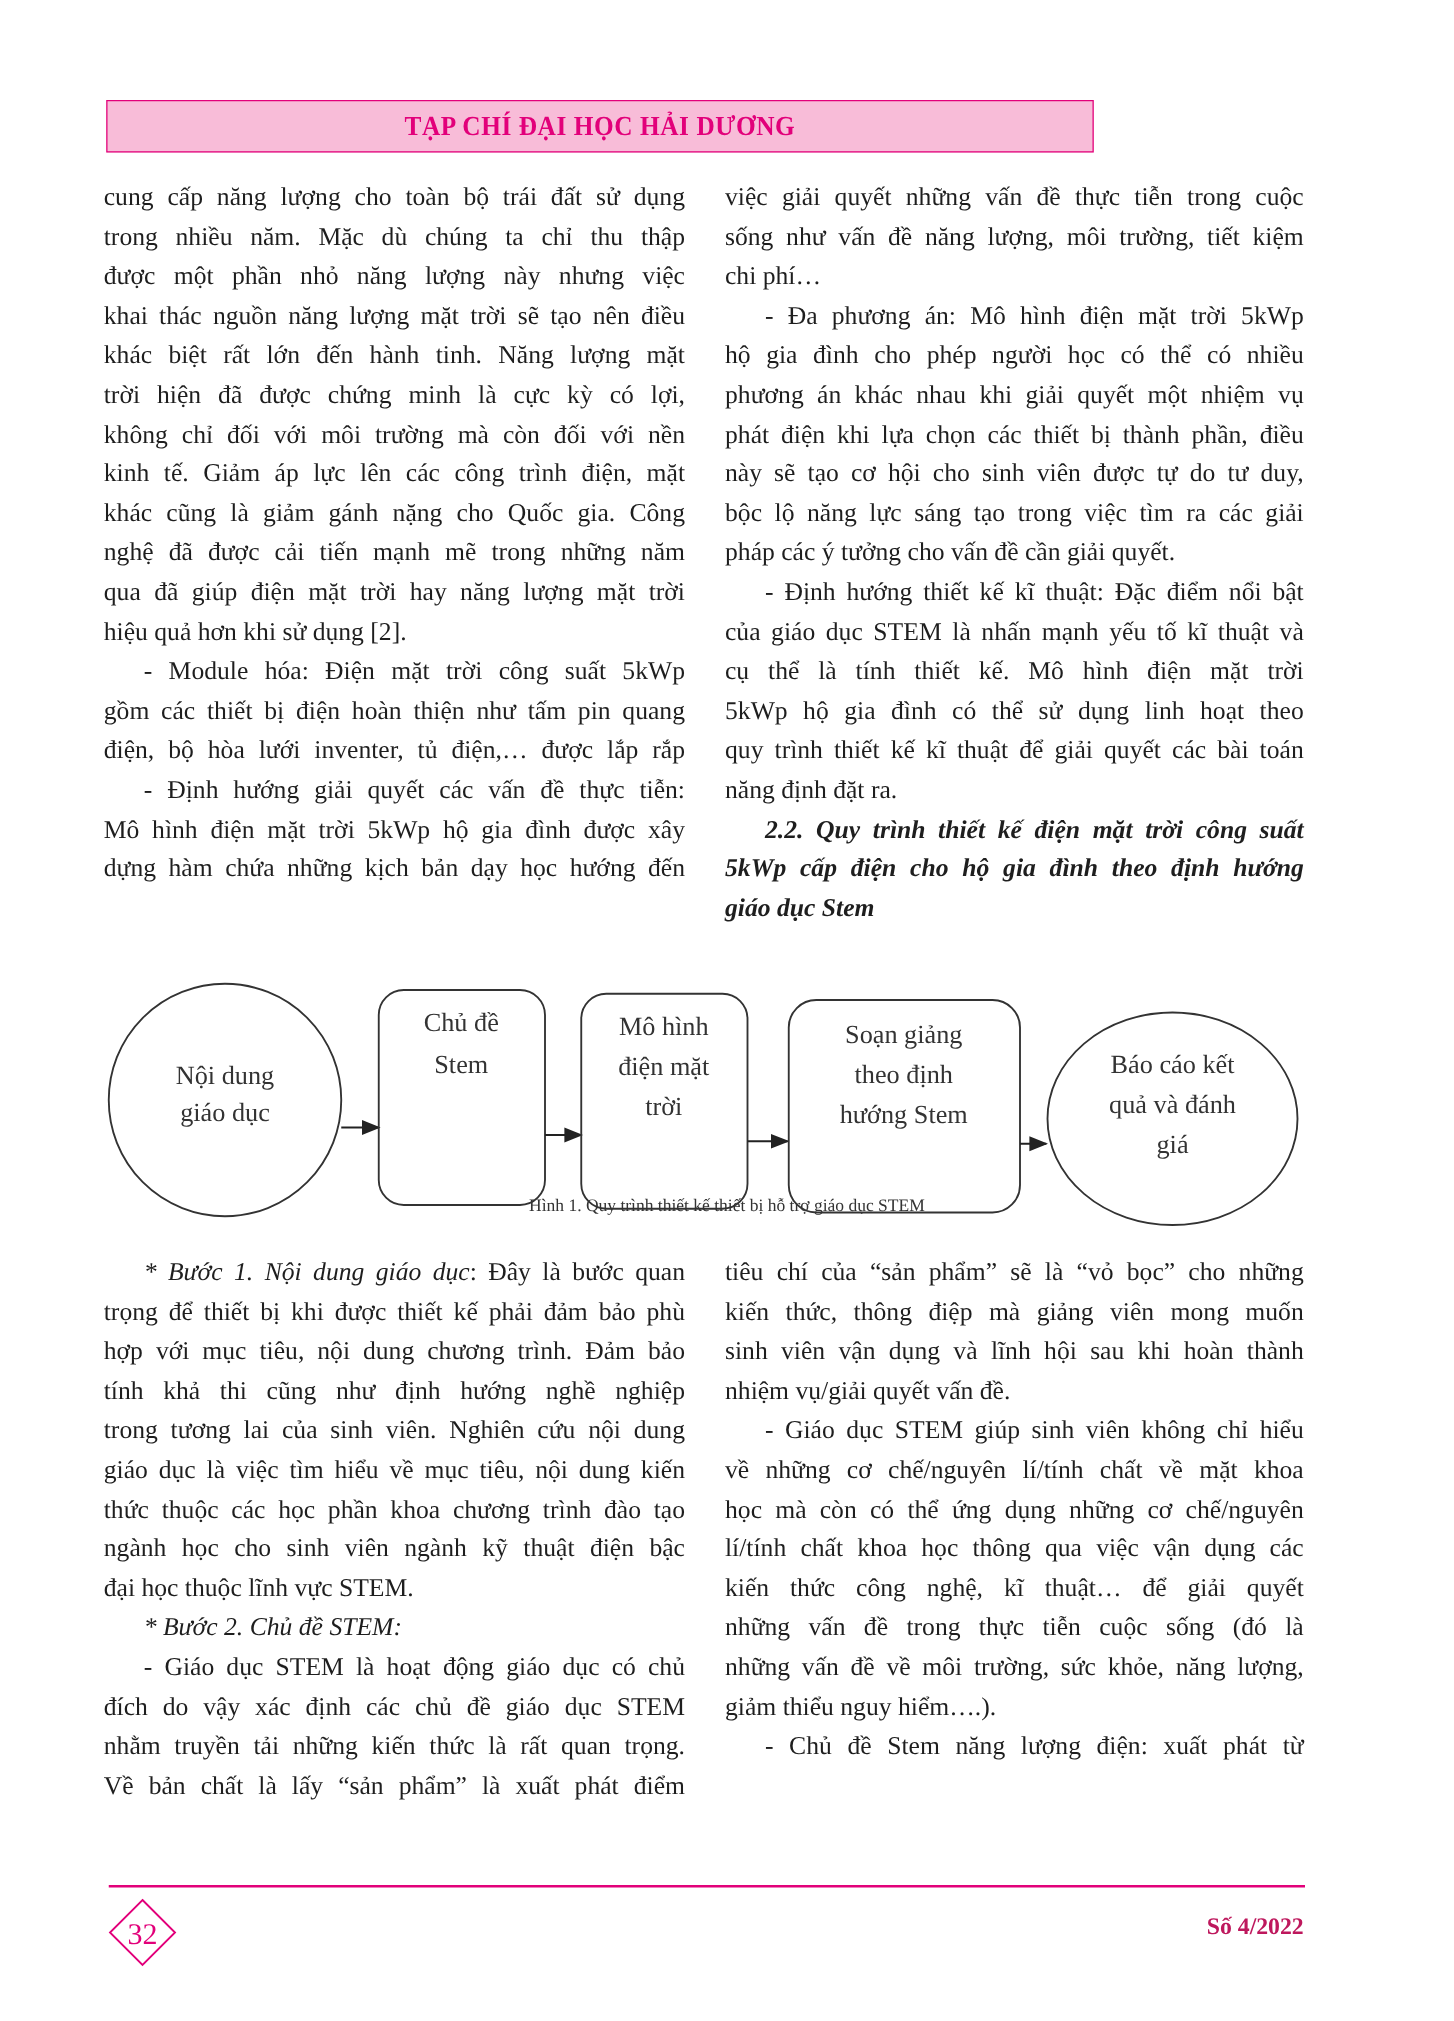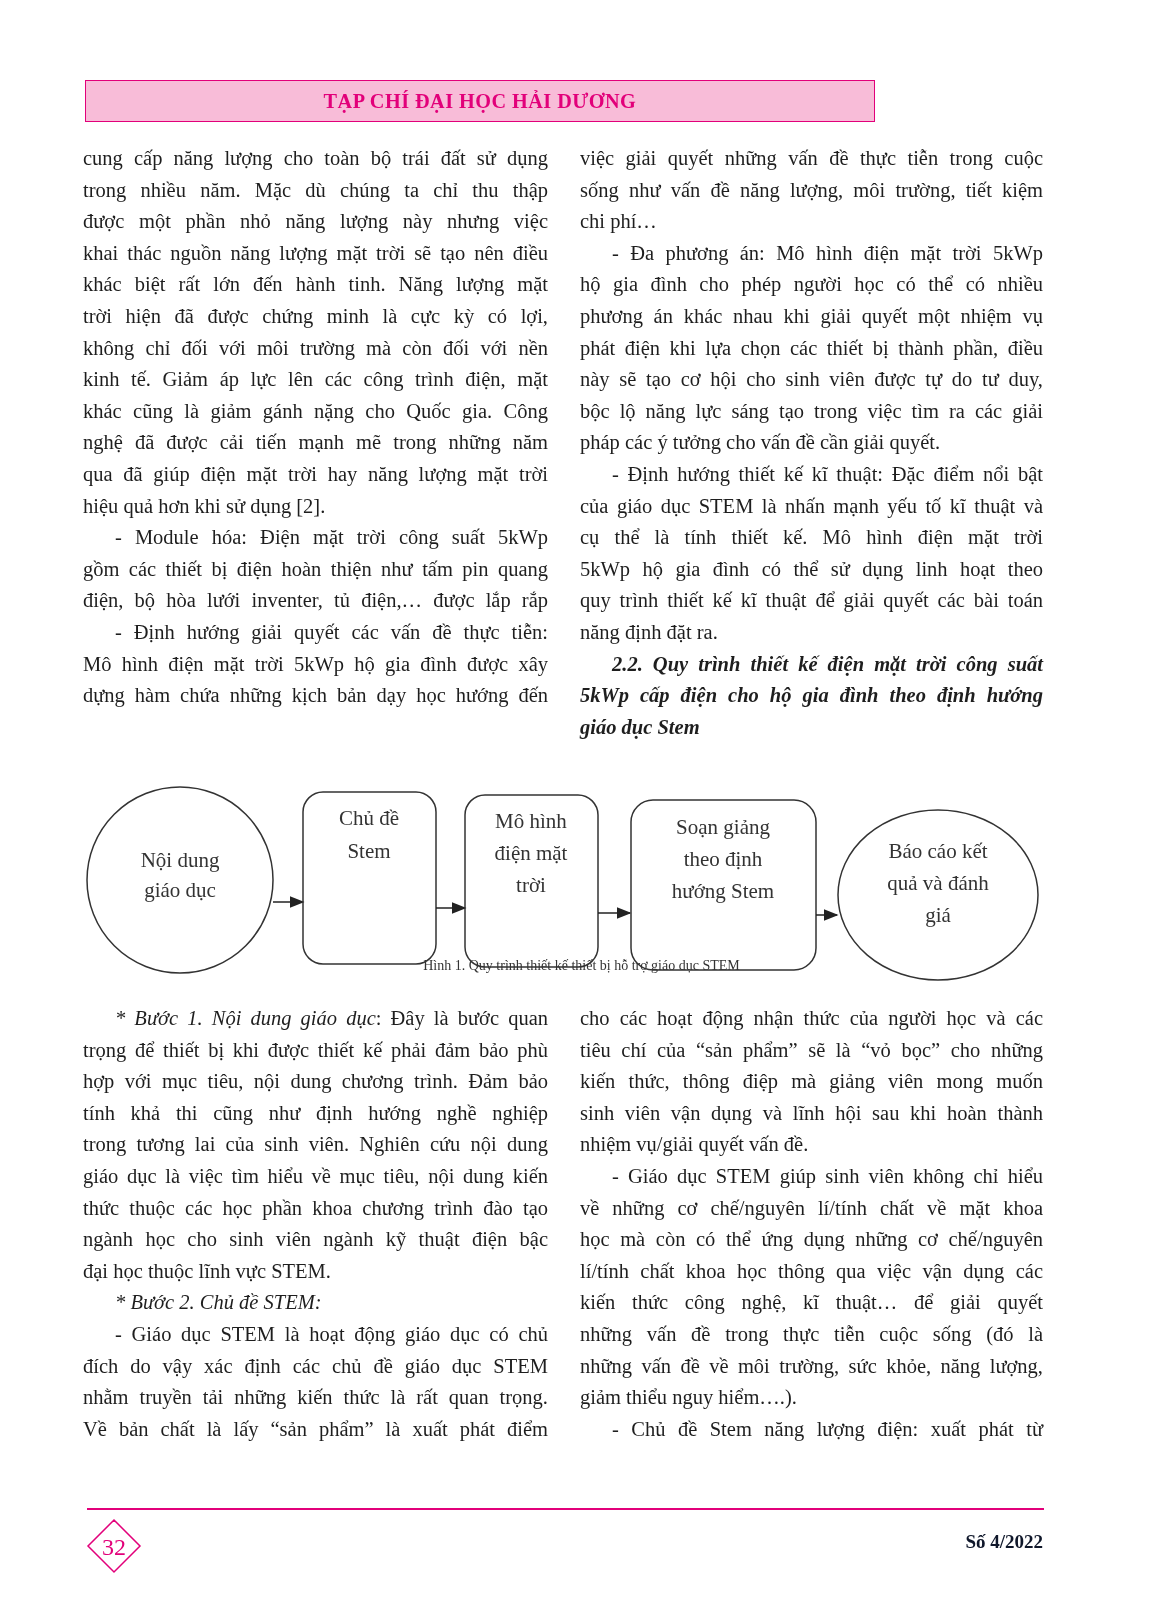--- a/index.html
+++ b/index.html
@@ -18,21 +18,21 @@
   .line { display:block; text-align:justify; text-align-last:justify; white-space:nowrap; }
   .line.last { text-align-last:left; }
   .bi { font-weight:bold; font-style:italic; }
   .it { font-style:italic; }
   .diagram { position:absolute; left:85px; top:780px; width:960px; height:215px; }
   .diagram svg text { font-family:"Liberation Serif",serif; fill:#333; }
   .caption { position:absolute; left:0; width:1163px; top:958px; text-align:center;
              font-size:14px; color:#333; }
   .footer-line { position:absolute; left:87px; top:1508px; width:957px; height:1.5px; background:#e2007a; }
   .page-num { position:absolute; left:86px; top:1518px; width:56px; height:56px; }
-  .issue { position:absolute; right:120px; top:1531px; color:#0f172a; font-weight:bold;
+  .issue { position:absolute; right:120px; top:1531px; color:#be185d; font-weight:bold;
            font-size:19px; font-family:"Liberation Serif",serif; }
 </style>
 </head>
 <body>
 
 <div class="header">
   <span class="header-title">TẠP CHÍ ĐẠI HỌC HẢI DƯƠNG</span>
 </div>
 
 <div class="col col-tl">
@@ -132,21 +132,20 @@
   <span class="line">ngành học cho sinh viên ngành kỹ thuật điện bậc</span>
   <span class="line last">đại học thuộc lĩnh vực STEM.</span>
   <span class="line last it" style="padding-left:32px">* Bước 2. Chủ đề STEM:</span>
   <span class="line" style="padding-left:32px">- Giáo dục STEM là hoạt động giáo dục có chủ</span>
   <span class="line">đích do vậy xác định các chủ đề giáo dục STEM</span>
   <span class="line">nhằm truyền tải những kiến thức là rất quan trọng.</span>
   <span class="line">Về bản chất là lấy “sản phẩm” là xuất phát điểm</span>
 </div>
 
 <div class="col col-br">
-  <span class="line">cho các hoạt động nhận thức của người học và các</span>
   <span class="line">tiêu chí của “sản phẩm” sẽ là “vỏ bọc” cho những</span>
   <span class="line">kiến thức, thông điệp mà giảng viên mong muốn</span>
   <span class="line">sinh viên vận dụng và lĩnh hội sau khi hoàn thành</span>
   <span class="line last">nhiệm vụ/giải quyết vấn đề.</span>
   <span class="line" style="padding-left:32px">- Giáo dục STEM giúp sinh viên không chỉ hiểu</span>
   <span class="line">về những cơ chế/nguyên lí/tính chất về mặt khoa</span>
   <span class="line">học mà còn có thể ứng dụng những cơ chế/nguyên</span>
   <span class="line">lí/tính chất khoa học thông qua việc vận dụng các</span>
   <span class="line">kiến thức công nghệ, kĩ thuật… để giải quyết</span>
   <span class="line">những vấn đề trong thực tiễn cuộc sống (đó là</span>

